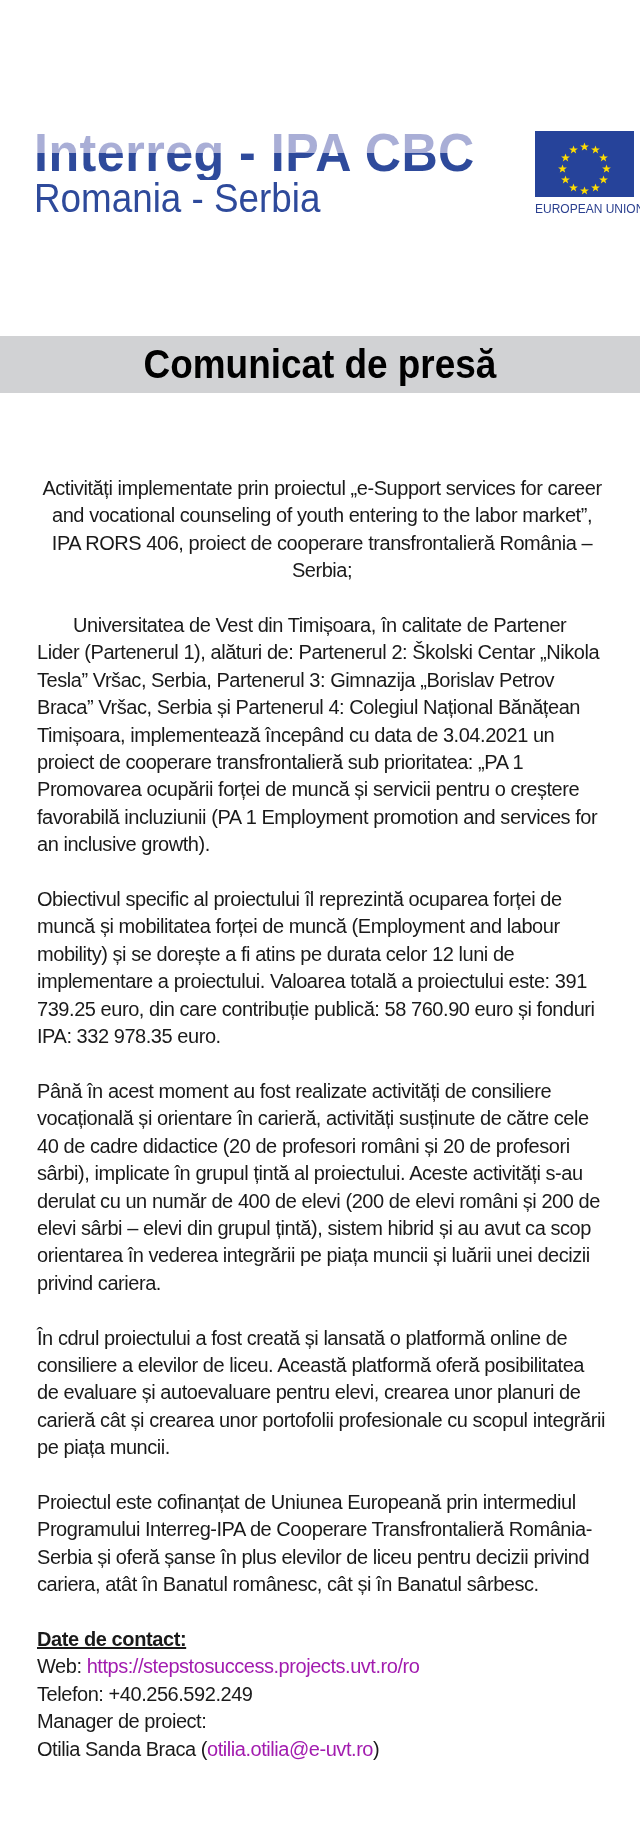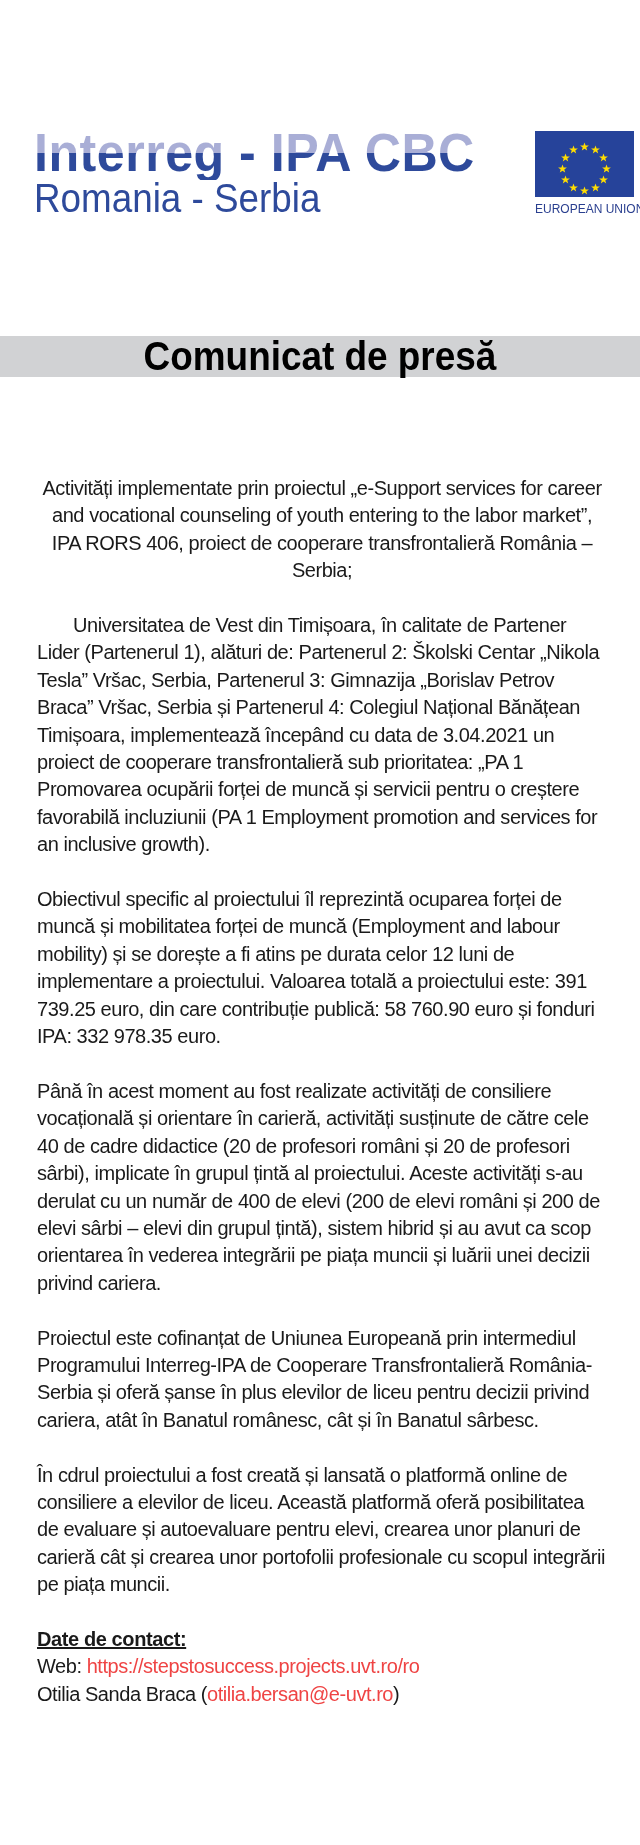--- a/index.html
+++ b/index.html
@@ -16,34 +16,34 @@
   .interreg-line2 { position: absolute; left: 0; top: 52px; font-size: 40px; font-weight: normal;
                     color: #2e4a9b; line-height: 44px; white-space: nowrap;
                     transform: scaleX(0.92); transform-origin: left top; }
 
   .eu-logo { position: absolute; left: 519px; top: 131px; width: 100px; height: 86px; }
   .eu-flag { position: absolute; left: 0; top: 0; width: 99px; height: 66px; background: #26439a; }
   .eu-flag svg { width: 99px; height: 66px; display: block; }
   .eu-label { position: absolute; left: 0; top: 71px; width: 100px; text-align: left;
               font-size: 12px; color: #2a3f8f; letter-spacing: 0; white-space: nowrap; }
 
-  .title-banner { position: absolute; left: 0; top: 336px; width: 640px; height: 41px; background: #d1d2d4;
+  .title-banner { position: absolute; left: 0; top: 336px; width: 640px; height: 57px; background: #d1d2d4;
                   display: flex; align-items: center; justify-content: center; }
   .title-banner h1 { margin: 0; font-size: 41px; font-weight: bold; color: #000;
                      transform: scaleX(0.9); letter-spacing: 0; }
 
   .content { position: absolute; left: 37px; top: 441px; width: 570px;
              font-size: 20px; line-height: 27.4px; color: #1a1a1a; }
   .content p { margin: 0 0 27.4px 0; letter-spacing: -0.45px; }
   .content p.intro { text-align: center; margin-bottom: 27.4px; margin-top: 34px; }
   .content p.indent { text-indent: 36px; }
   .contact { margin-top: 0; }
   .contact .contact-heading { font-weight: bold; letter-spacing: -0.4px; text-decoration: underline; }
   .contact div { letter-spacing: -0.45px; white-space: nowrap; }
-  .link { color: #ef4444; text-decoration: none; }
+  .link { color: #a21caf; text-decoration: none; }
 </style>
 </head>
 <body>
 
 <div class="header-logos">
   <div class="interreg-logo">
     <div class="interreg-line1">Interreg - IPA CBC</div>
     <div class="interreg-line2">Romania - Serbia</div>
   </div>
   <div class="eu-logo">
@@ -72,21 +72,23 @@
 
 <div class="title-banner">
   <h1>Comunicat de presă</h1>
 </div>
 
 <div class="content">
   <p class="intro">Activități implementate prin proiectul „e-Support services for career and vocational counseling of youth entering to the labor market”, IPA RORS 406, proiect de cooperare transfrontalieră România – Serbia;</p>
   <p class="indent">Universitatea de Vest din Timișoara, în calitate de Partener Lider (Partenerul 1), alături de: Partenerul 2: Školski Centar „Nikola Tesla” Vršac, Serbia, Partenerul 3: Gimnazija „Borislav Petrov Braca” Vršac, Serbia și Partenerul 4: Colegiul Național Bănățean Timișoara, implementează începând cu data de 3.04.2021 un proiect de cooperare transfrontalieră sub prioritatea: „PA 1 Promovarea ocupării forței de muncă și servicii pentru o creștere favorabilă incluziunii (PA 1 Employment promotion and services for an inclusive growth).</p>
   <p>Obiectivul specific al proiectului îl reprezintă ocuparea forței de muncă și mobilitatea forței de muncă (Employment and labour mobility) și se dorește a fi atins pe durata celor 12 luni de implementare a proiectului. Valoarea totală a proiectului este: 391 739.25 euro, din care contribuție publică: 58 760.90 euro și fonduri IPA: 332 978.35 euro.</p>
   <p>Până în acest moment au fost realizate activități de consiliere vocațională și orientare în carieră, activități susținute de către cele 40 de cadre didactice (20 de profesori români și 20 de profesori sârbi), implicate în grupul țintă al proiectului. Aceste activități s-au derulat cu un număr de 400 de elevi (200 de elevi români și 200 de elevi sârbi – elevi din grupul țintă), sistem hibrid și au avut ca scop orientarea în vederea integrării pe piața muncii și luării unei decizii privind cariera.</p>
+  <p>În cdrul proiectului a fost creată și lansată o platformă online de consiliere a elevilor de liceu. Această platformă oferă posibilitatea de evaluare și autoevaluare pentru elevi, crearea unor planuri de carieră cât și crearea unor portofolii profesionale cu scopul integrării pe piața muncii.</p>
   <p>Proiectul este cofinanțat de Uniunea Europeană prin intermediul Programului Interreg-IPA de Cooperare Transfrontalieră România-Serbia și oferă șanse în plus elevilor de liceu pentru decizii privind cariera, atât în Banatul românesc, cât și în Banatul sârbesc.</p>
-  <p>În cdrul proiectului a fost creată și lansată o platformă online de consiliere a elevilor de liceu. Această platformă oferă posibilitatea de evaluare și autoevaluare pentru elevi, crearea unor planuri de carieră cât și crearea unor portofolii profesionale cu scopul integrării pe piața muncii.</p>
 
   <div class="contact">
     <div class="contact-heading">Date de contact:</div>
     <div><span>Web: </span><span class="link">https://stepstosuccess.projects.uvt.ro/ro</span></div>
-    <div><span>Otilia Sanda Braca (</span><span class="link">otilia.bersan@e-uvt.ro</span><span>)</span></div>
+    <div><span>Telefon: </span><span>+40.256.592.249</span></div>
+    <div>Manager de proiect:</div>
+    <div><span>Otilia Sanda Braca (</span><span class="link">otilia.otilia@e-uvt.ro</span><span>)</span></div>
   </div>
 </div>
 
 </body></html>

